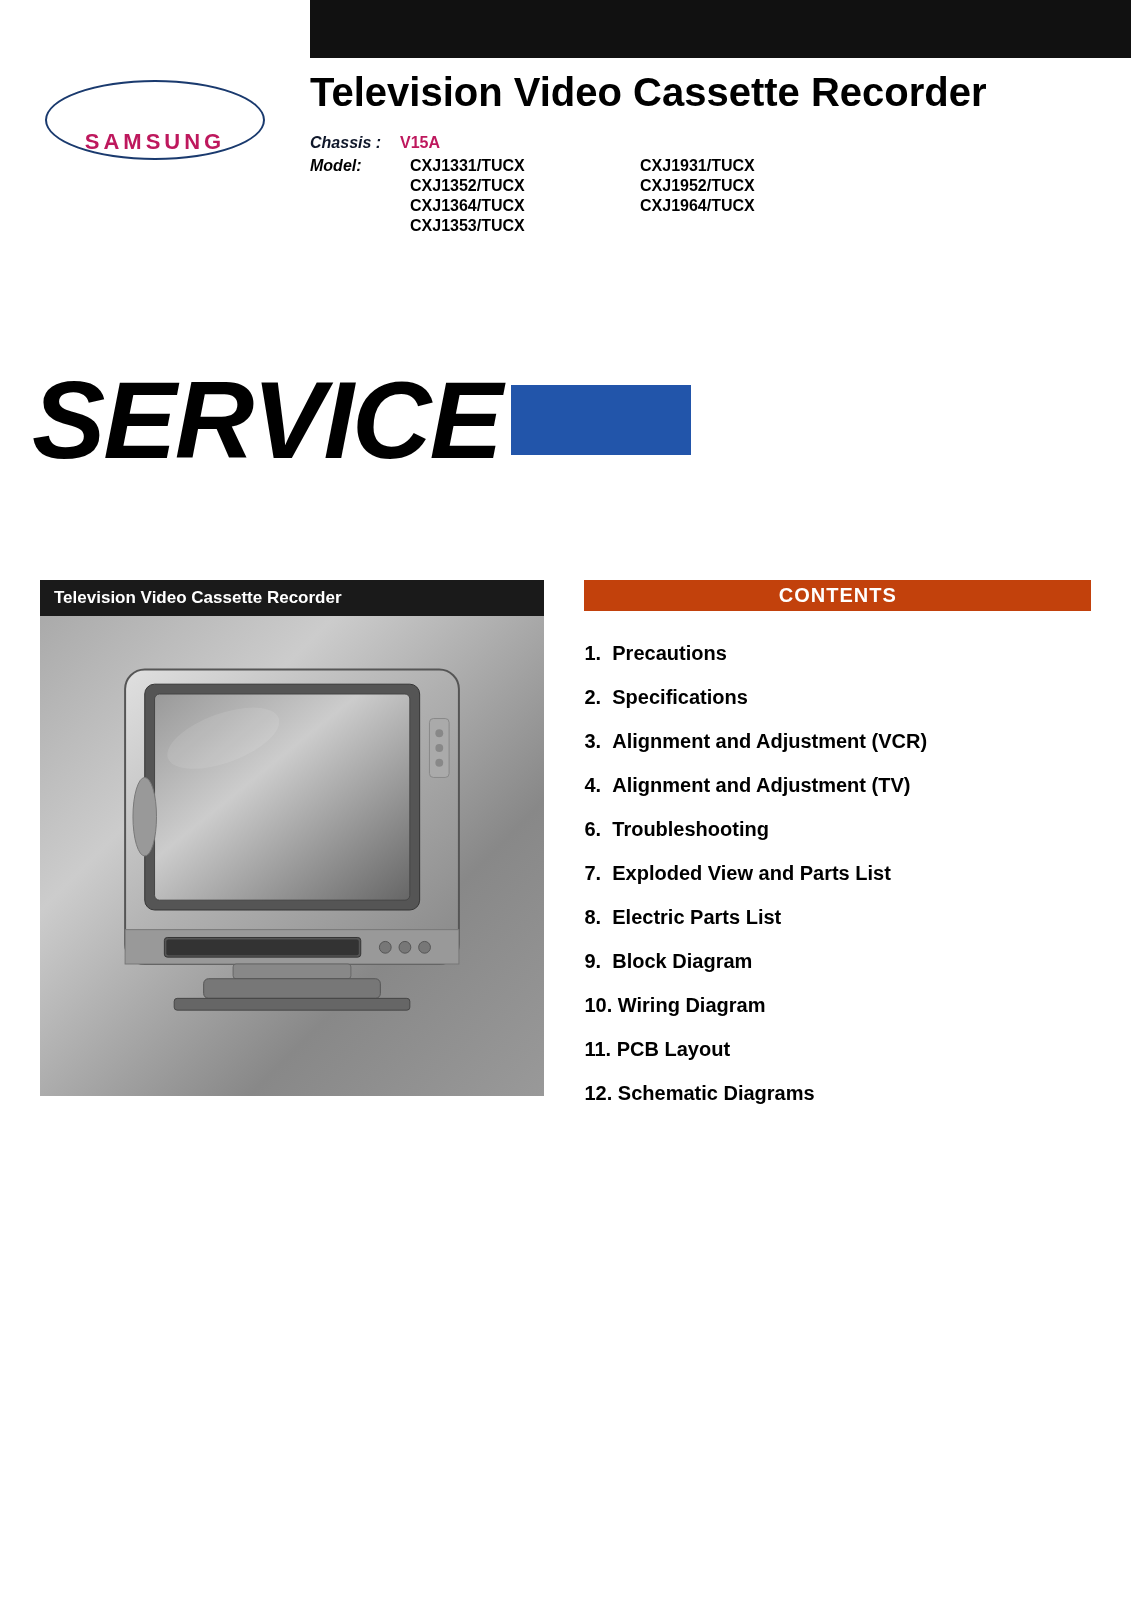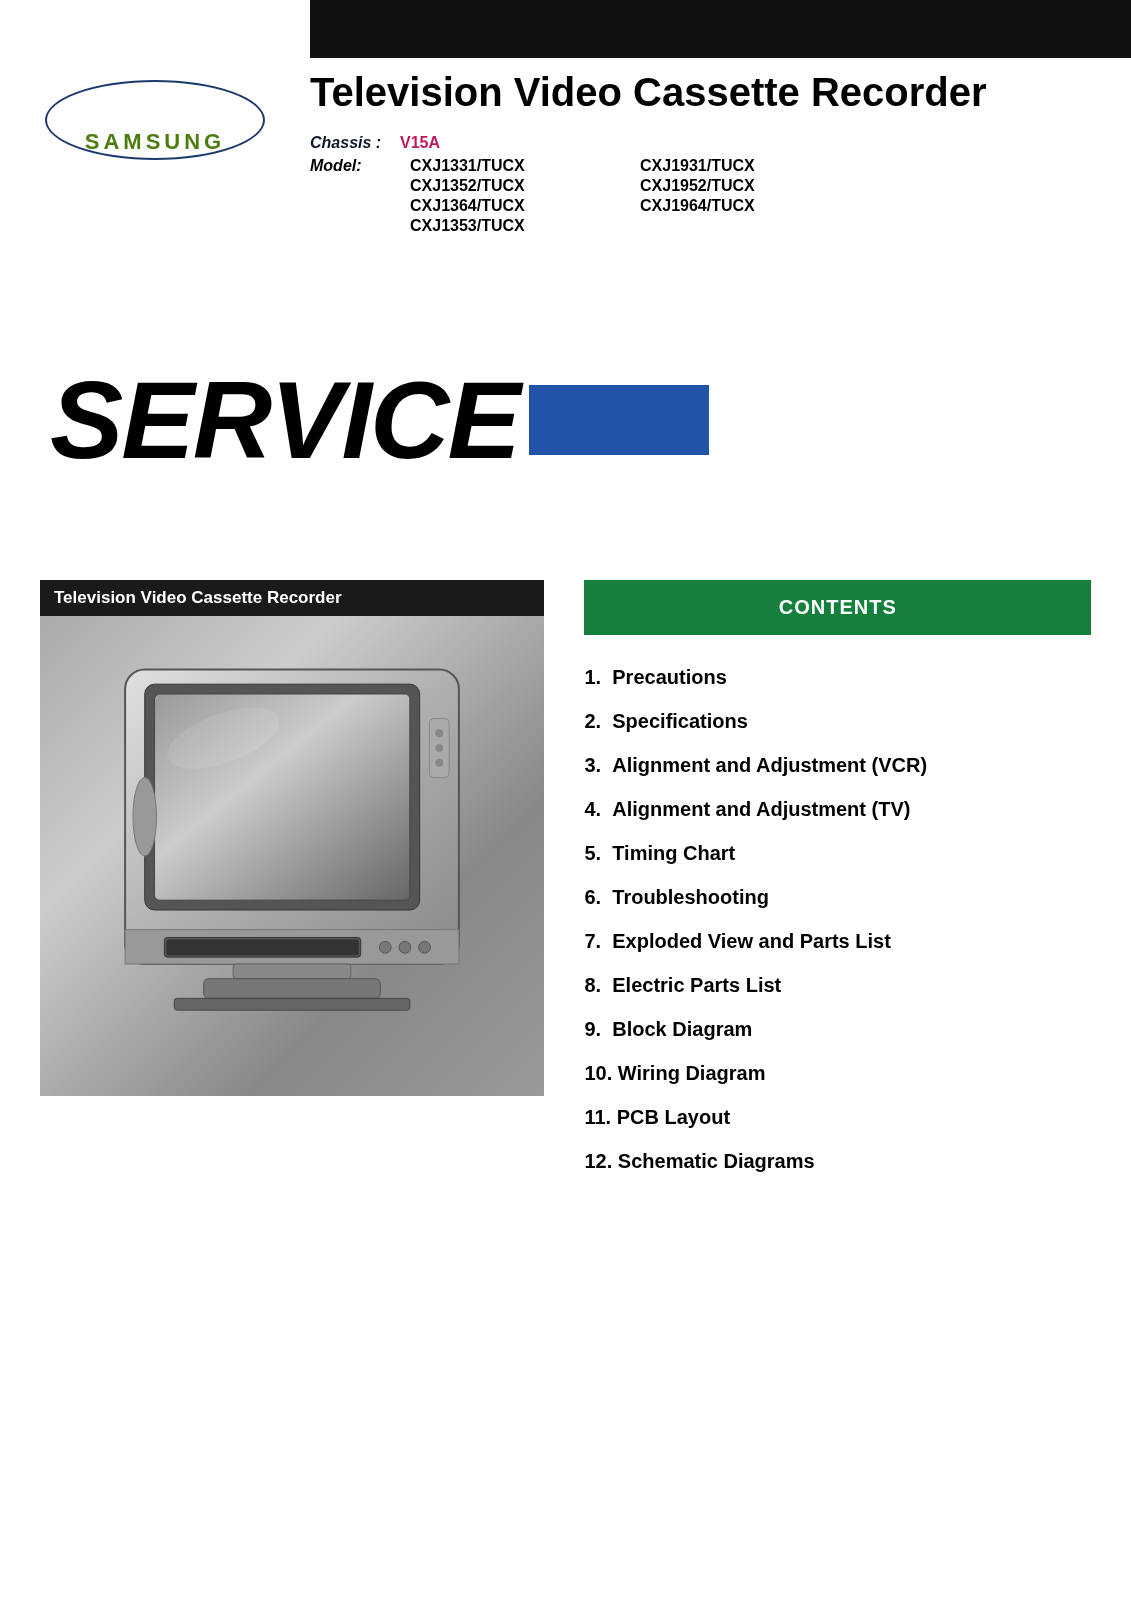--- a/index.html
+++ b/index.html
@@ -77,21 +77,21 @@
 
     
     .service-manual-section {
       position: absolute;
       top: 340px;
       left: 0;
       right: 0;
       height: 160px;
       display: flex;
       align-items: center;
-      padding-left: 50px;
+      padding-left: 32px;
     }
 
     .service-text {
       font-size: 110px;
       font-weight: 900;
       color: #000000;
       letter-spacing: -2px;
       font-style: italic;
       font-family: Arial Black, Arial, sans-serif;
       line-height: 1;
@@ -158,25 +158,25 @@
       height: 90%;
     }
 
     
     .right-column {
       width: 52%;
       padding-left: 40px;
     }
 
     .contents-header {
-      background: #15803d;
+      background: #c2410c;
       color: #ffffff;
       font-size: 20px;
       font-weight: bold;
-      padding: 16px 20px;
+      padding: 4px 20px;
       text-align: center;
       margin-bottom: 20px;
       letter-spacing: 1px;
     }
 
     .contents-list {
       list-style: none;
       padding: 0;
     }
 
@@ -206,21 +206,21 @@
       align-items: center;
       justify-content: center;
       background: #fff;
     }
 
     .logo-inner-text {
       font-family: Arial, sans-serif;
       font-size: 22px;
       font-weight: bold;
       letter-spacing: 4px;
-      color: #4d7c0f;
+      color: #be185d;
       margin-top: 44px;
     }
 
     
     .header-black-bar {
       position: absolute;
       top: 0;
       left: 310px;
       right: 0;
       height: 58px;
@@ -330,23 +330,20 @@
       <li>
         <span class="num">2.&nbsp;&nbsp;</span><span>Specifications</span>
       </li>
       <li>
         <span class="num">3.&nbsp;&nbsp;</span><span>Alignment and Adjustment (VCR)</span>
       </li>
       <li>
         <span class="num">4.&nbsp;&nbsp;</span><span>Alignment and Adjustment (TV)</span>
       </li>
       <li>
-        <span class="num">5.&nbsp;&nbsp;</span><span>Timing Chart</span>
-      </li>
-      <li>
         <span class="num">6.&nbsp;&nbsp;</span><span>Troubleshooting</span>
       </li>
       <li>
         <span class="num">7.&nbsp;&nbsp;</span><span>Exploded View and Parts List</span>
       </li>
       <li>
         <span class="num">8.&nbsp;&nbsp;</span><span>Electric Parts List</span>
       </li>
       <li>
         <span class="num">9.&nbsp;&nbsp;</span><span>Block Diagram</span>

